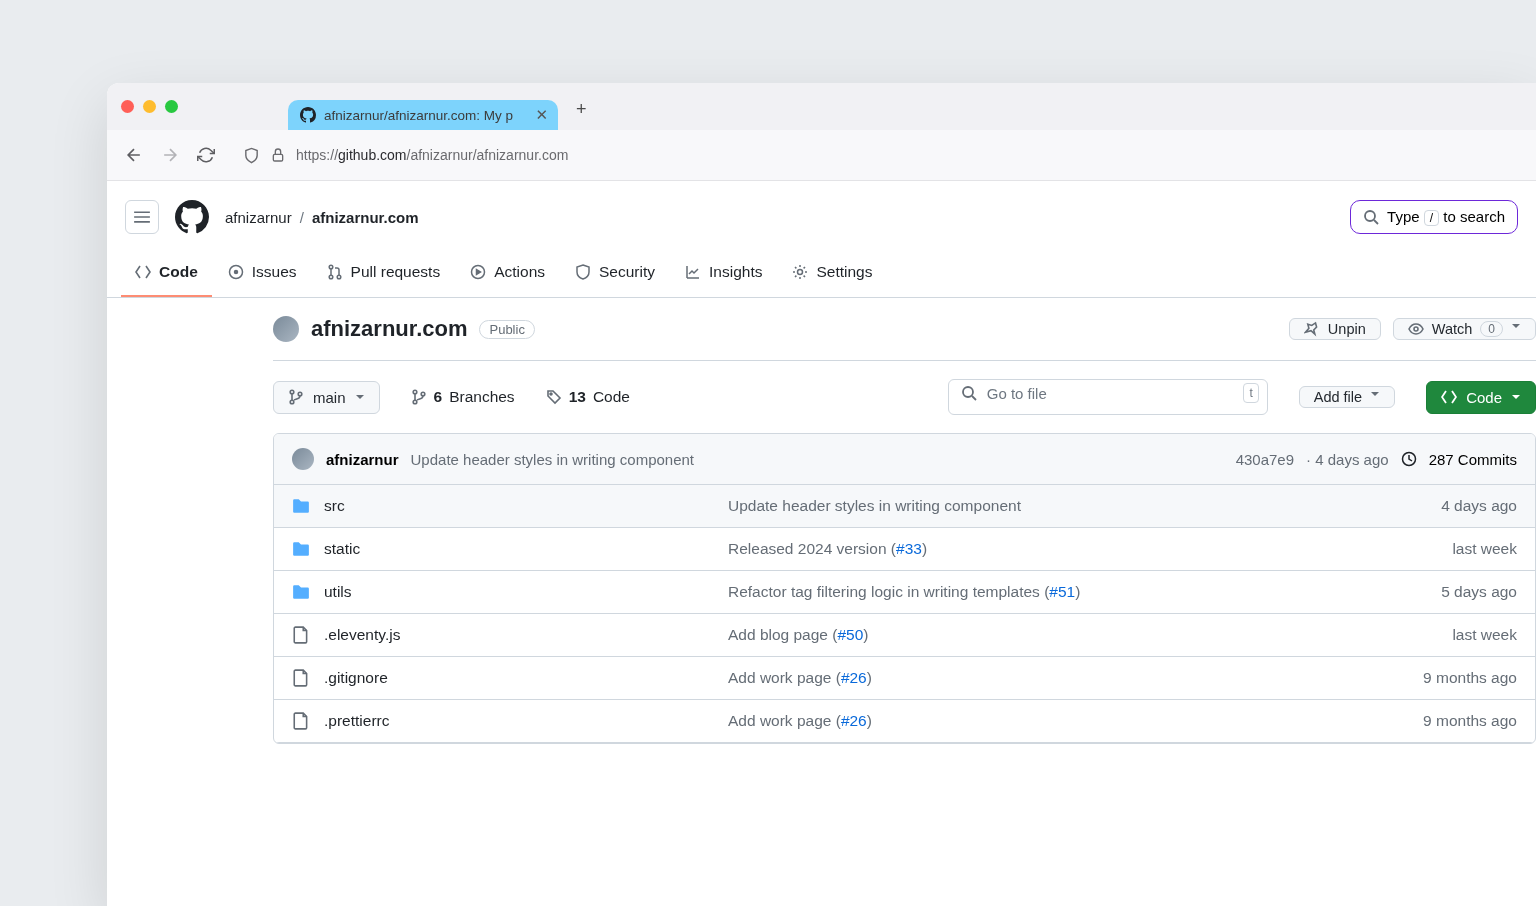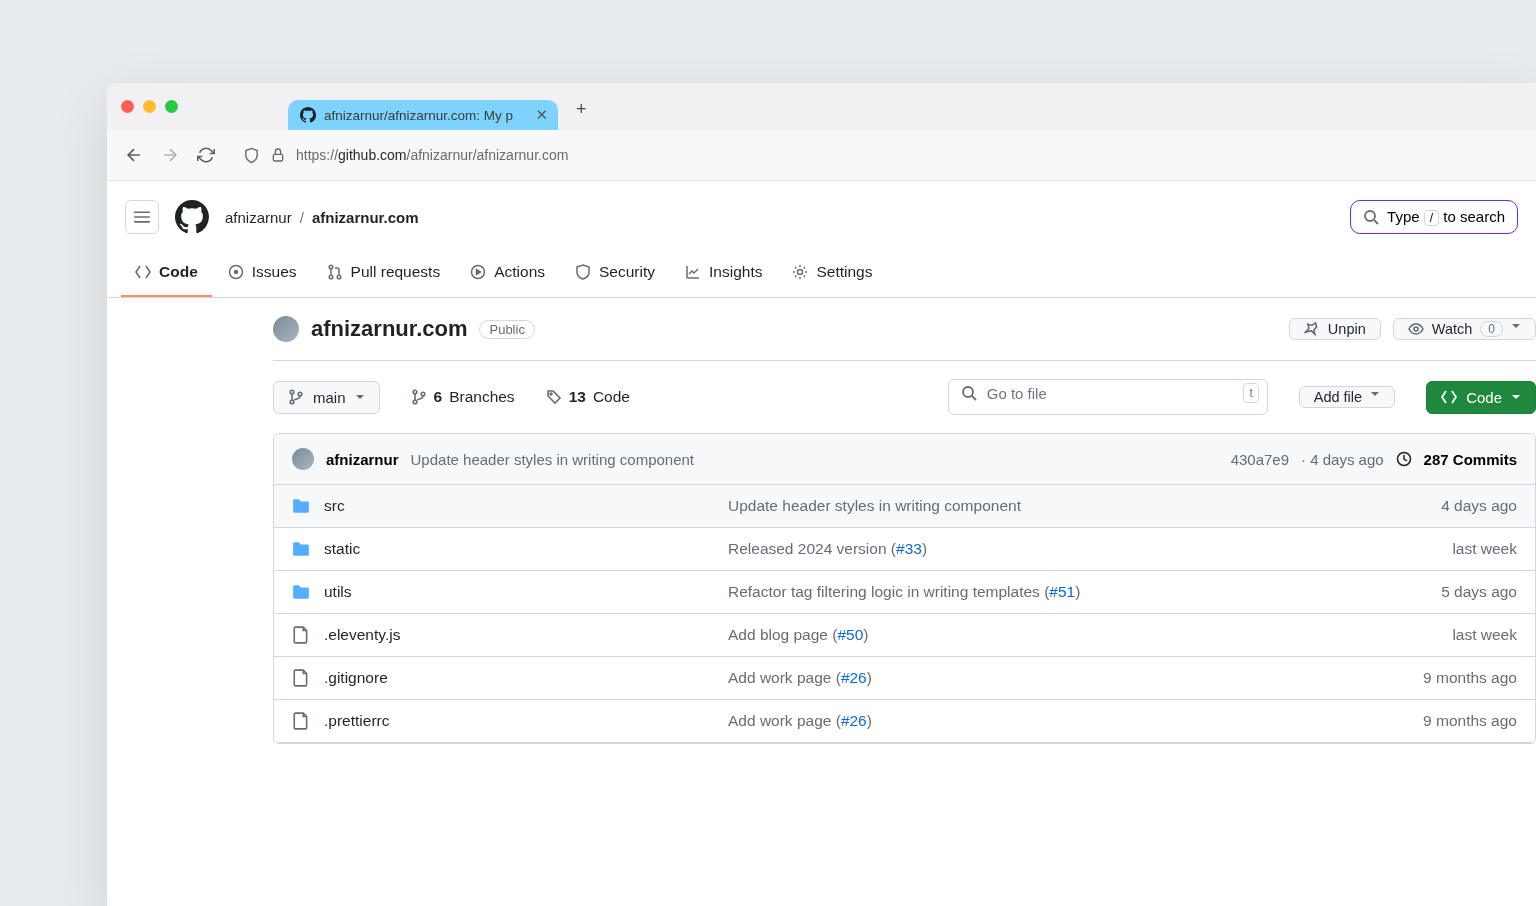--- a/index.html
+++ b/index.html
@@ -50,21 +50,21 @@
 .file-search { border: 1px solid #d0d7de; border-radius: 6px; height: 36px; display: flex; align-items: center; gap: 10px; padding: 0 40px 8px 12px; font-size: 15px; color: #6e7781; width: 320px; position: relative; background: #fff; }
 .file-search .kbd { position: absolute; right: 8px; }
 .code-btn { background: #1f883d; color: #fff; border: 1px solid #1a7f37; border-radius: 6px; padding: 7px 14px; display: flex; gap: 9px; align-items: center; font-size: 15px; font-weight: 500; }
 .file-panel { border: 1px solid #d0d7de; border-radius: 6px; margin-top: 18px; overflow: hidden; }
 .commit-row { background: #f6f8fa; border-bottom: 1px solid #d0d7de; display: flex; align-items: center; gap: 12px; padding: 14px 18px; font-size: 15px; }
 .commit-row .author { font-weight: 600; }
 .commit-row .msg { color: #656d76; }
 .commit-row .spacer { flex: 1; }
 .commit-row .sha { color: #656d76; }
 .commit-row .ago { color: #656d76; }
-.commit-row .commits { font-weight: 700; }
+.commit-row .commits { font-weight: 400; }
 .file-row { display: flex; align-items: center; padding: 12px 18px; border-bottom: 1px solid #d0d7de; font-size: 15.5px; color: #1f2328; gap: 14px; }
 .file-row.first { background: #f6f8fa; }
 .file-name { width: 390px; }
 .file-msg { flex: 1; color: #656d76; }
 .file-msg a.pr { color: #0969da; }
 .file-ago { text-align: right; min-width: 130px; color: #656d76; }
 .folder-icon { color: #54aeff; }
 .file-icon { color: #656d76; }
 svg { display: block; }
 </style>

